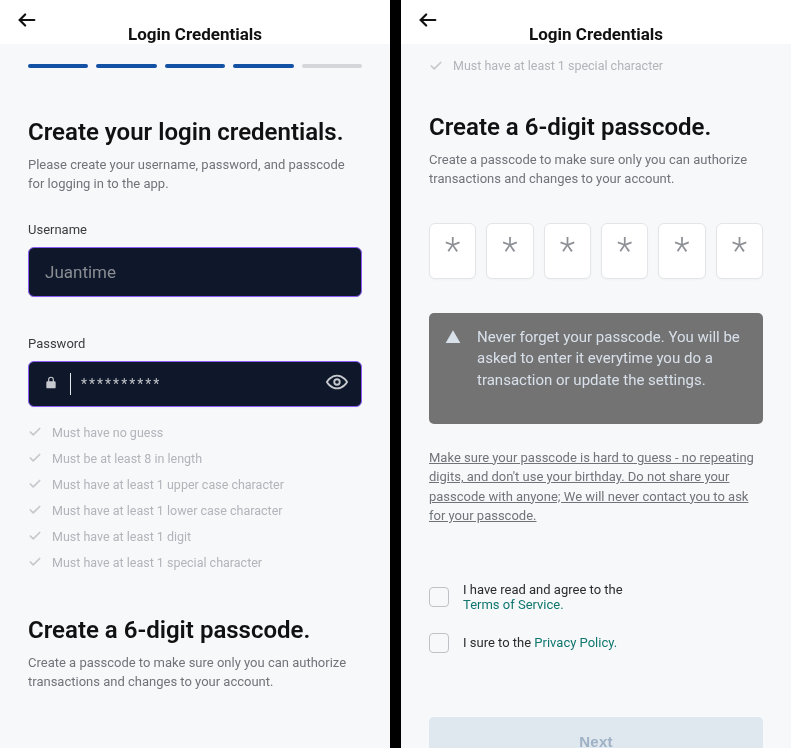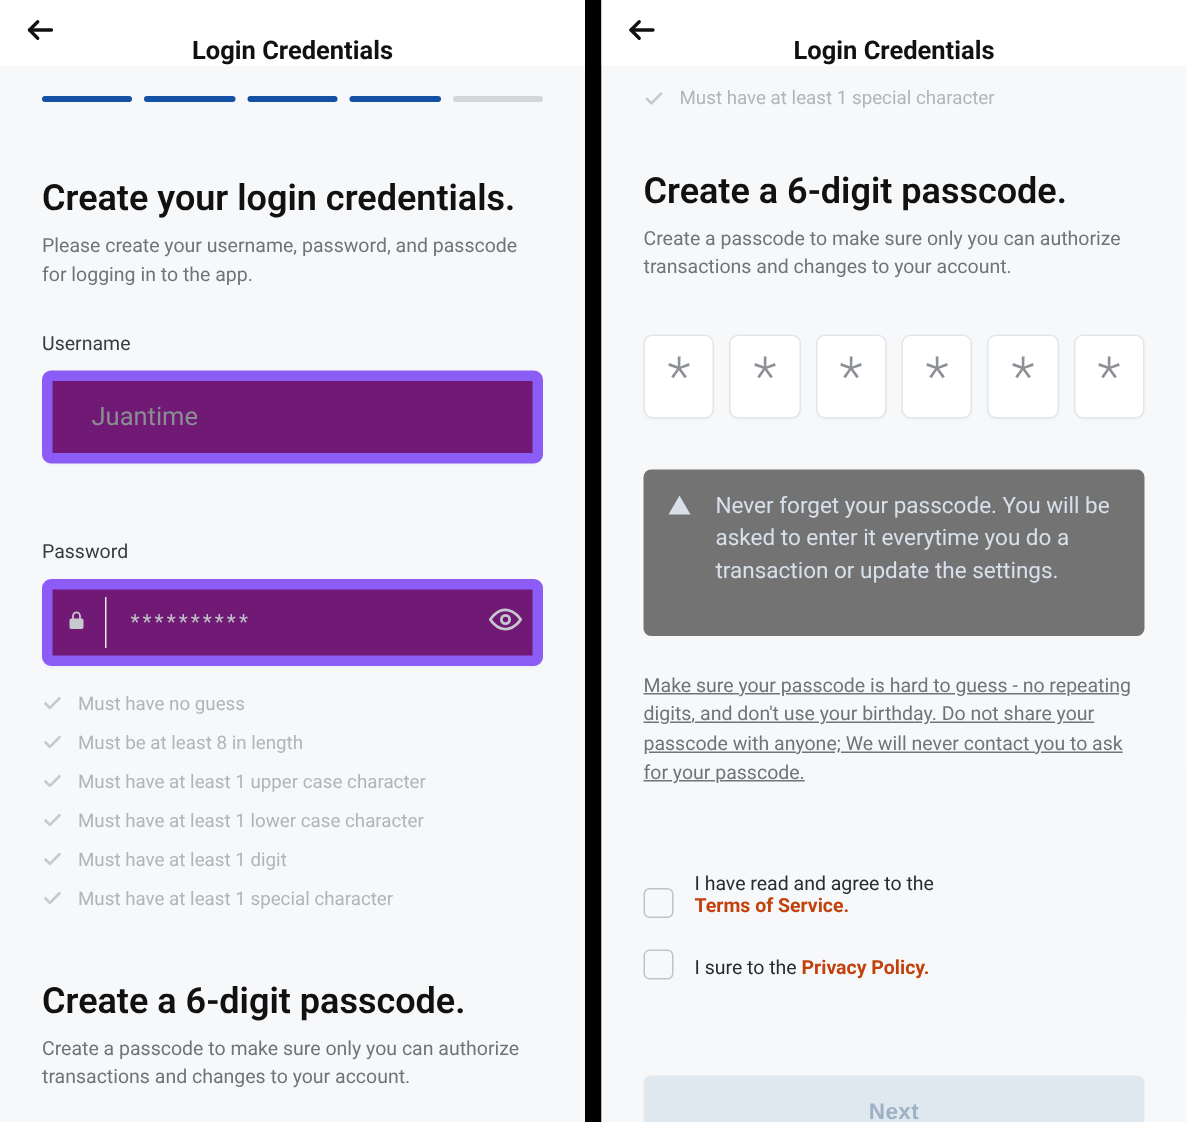--- a/index.html
+++ b/index.html
@@ -18,22 +18,22 @@
   .back { position: absolute; left: 16px; top: 50%; transform: translateY(-50%); cursor: pointer; }
   .header-title { font-size: 17px; font-weight: 700; color: #111; }
   .body { flex: 1; padding: 0 28px; overflow: hidden; }
   .progress { display: flex; gap: 8px; margin: 20px 0 50px 0; }
   .progress .seg { flex: 1; height: 4px; border-radius: 2px; background: #d4d6d9; }
   .progress .seg.fill { background: #1251a3; }
   h1.section { font-size: 24px; font-weight: 600; color: #111; margin-bottom: 10px; letter-spacing: 0; }
   p.sub { font-size: 13px; color: #707479; line-height: 1.45; margin-bottom: 28px; }
   .label { font-size: 13px; color: #3a3c40; margin-bottom: 10px; }
   .input {
-    width: 100%; background: #701a75; border: 7px solid #8b5cf6; border-radius: 6px;
-    padding: 14px 26px; font-size: 17px; color: #8a8e93;
+    width: 100%; background: #0f172a; border: 1px solid #8b5cf6; border-radius: 6px;
+    padding: 14px 16px; font-size: 17px; color: #8a8e93;
     box-shadow: 0 1px 2px rgba(0,0,0,0.03);
   }
   .pw-wrap { position: relative; }
   .pw-wrap .input { padding-left: 52px; padding-right: 44px; letter-spacing: 2px; color:#bfc2c7; font-size:14px; }
   .lock { position:absolute; left:16px; top:50%; transform:translateY(-50%); color:#c6c9cd; }
   .lock-divider { position:absolute; left:42px; top:12px; bottom:12px; width:1px; background:#e6e8eb; }
   .eye { position:absolute; right:14px; top:50%; transform:translateY(-50%); color:#c6c9cd; cursor:pointer; }
   .rules { list-style:none; margin-top:18px; }
   .rules li { display:flex; align-items:center; gap:10px; font-size:12.5px; color:#b1b4b9; margin-bottom:11px; }
   .rules li svg { flex-shrink:0; }
@@ -47,26 +47,26 @@
     flex:1; aspect-ratio: 1/1.18; background:#fff; border:1px solid #e3e5e8; border-radius:6px;
     display:flex; align-items:center; justify-content:center; font-size:36px; color:#8d9196; font-weight:300;
     box-shadow: 0 1px 2px rgba(0,0,0,0.03);
   }
   .infobox {
     background:#737373; color:#d8e0ea; border-radius:5px; padding:14px 16px 32px 48px;
     font-size:15px; line-height:1.45; position:relative; margin-bottom:24px;
   }
   .infobox svg { position:absolute; left:16px; top:16px; }
   .tip { font-size:13px; color:#707479; line-height:1.5; margin-bottom:56px;text-decoration:underline; }
-  .check-row { display:flex; align-items:flex-end; gap:14px; font-size:13px; color:#2a2c30; margin-bottom:20px; }
+  .check-row { display:flex; align-items:center; gap:14px; font-size:13px; color:#2a2c30; margin-bottom:20px; }
   .check-row .box {
     width:20px; height:20px; border:1.5px solid #bfc2c7; border-radius:4px; flex-shrink:0; cursor:pointer;
     margin-top:1px;
   }
-  .check-row a { color:#c2410c; text-decoration:none; font-weight:700; }
+  .check-row a { color:#0f766e; text-decoration:none; font-weight:400; }
   .nextbtn {
     width:100%; padding:16px 0; background:#dfe7ef; color:#9fb1c5; border:none; border-radius:5px;
     font-size:15px; font-weight:700; letter-spacing:0.3px; margin-top:44px;
   }
 </style>
 </head>
 <body>
 
 <div class="wrap">
 
@@ -88,21 +88,21 @@
         <div class="seg fill"></div>
         <div class="seg"></div>
       </div>
 
       <h1 class="section">Create your login credentials.</h1>
       <p class="sub">Please create your username, password, and passcode for logging in to the app.</p>
 
       <div class="label">Username</div>
       <div class="input">Juantime</div>
 
-      <div class="label" style="margin-top:52px">Password</div>
+      <div class="label" style="margin-top:39px">Password</div>
       <div class="pw-wrap">
         <span class="lock">
           <svg width="14" height="14" viewBox="0 0 24 24" fill="#c6c9cd">
               <path d="M12 2a5 5 0 0 0-5 5v3H6a2 2 0 0 0-2 2v8a2 2 0 0 0 2 2h12a2 2 0 0 0 2-2v-8a2 2 0 0 0-2-2h-1V7a5 5 0 0 0-5-5zm-3 5a3 3 0 1 1 6 0v3H9V7z"></path>
             </svg>
         </span>
         <span class="lock-divider"></span>
         <div class="input">**********</div>
         <span class="eye">
           <svg width="22" height="22" viewBox="0 0 24 24" fill="none" stroke="#c6c9cd" stroke-width="2">

